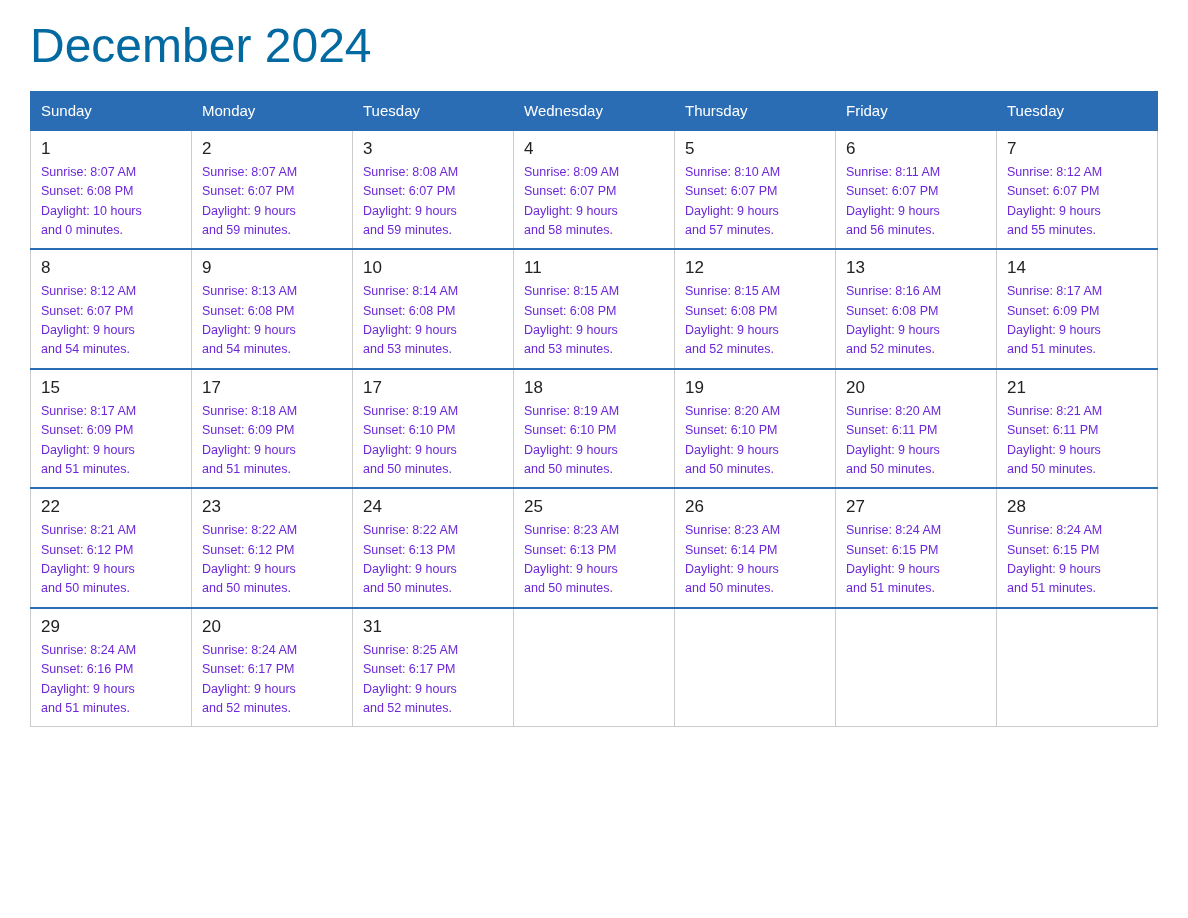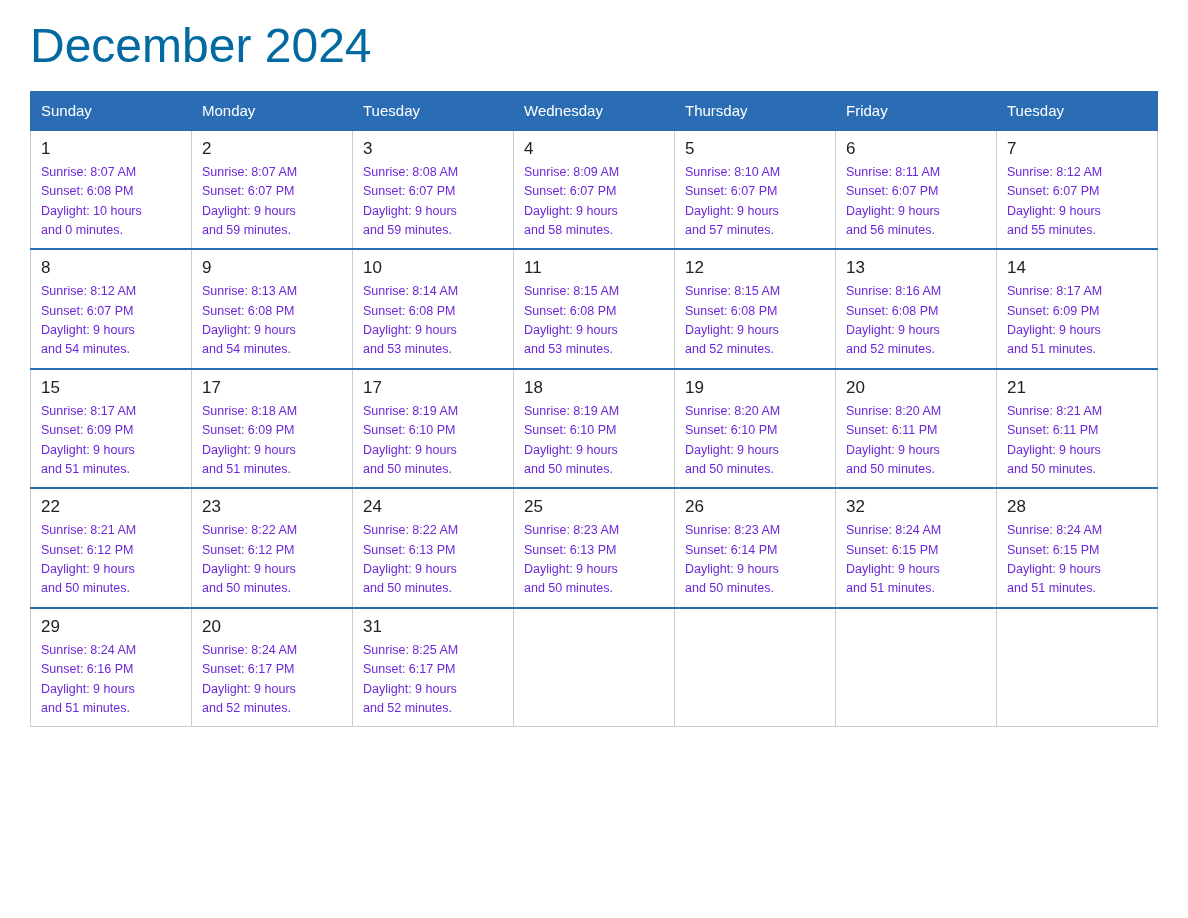--- a/index.html
+++ b/index.html
@@ -226,21 +226,21 @@
       </td>
         <td>
         <div class="day-num">25</div>
         <div class="day-info">Sunrise: 8:23 AM<br>Sunset: 6:13 PM<br>Daylight: 9 hours<br>and 50 minutes.</div>
       </td>
         <td>
         <div class="day-num">26</div>
         <div class="day-info">Sunrise: 8:23 AM<br>Sunset: 6:14 PM<br>Daylight: 9 hours<br>and 50 minutes.</div>
       </td>
         <td>
-        <div class="day-num">32</div>
+        <div class="day-num">27</div>
         <div class="day-info">Sunrise: 8:24 AM<br>Sunset: 6:15 PM<br>Daylight: 9 hours<br>and 51 minutes.</div>
       </td>
         <td>
         <div class="day-num">28</div>
         <div class="day-info">Sunrise: 8:24 AM<br>Sunset: 6:15 PM<br>Daylight: 9 hours<br>and 51 minutes.</div>
       </td>
       </tr>
       <tr>
         <td>
         <div class="day-num">29</div>

